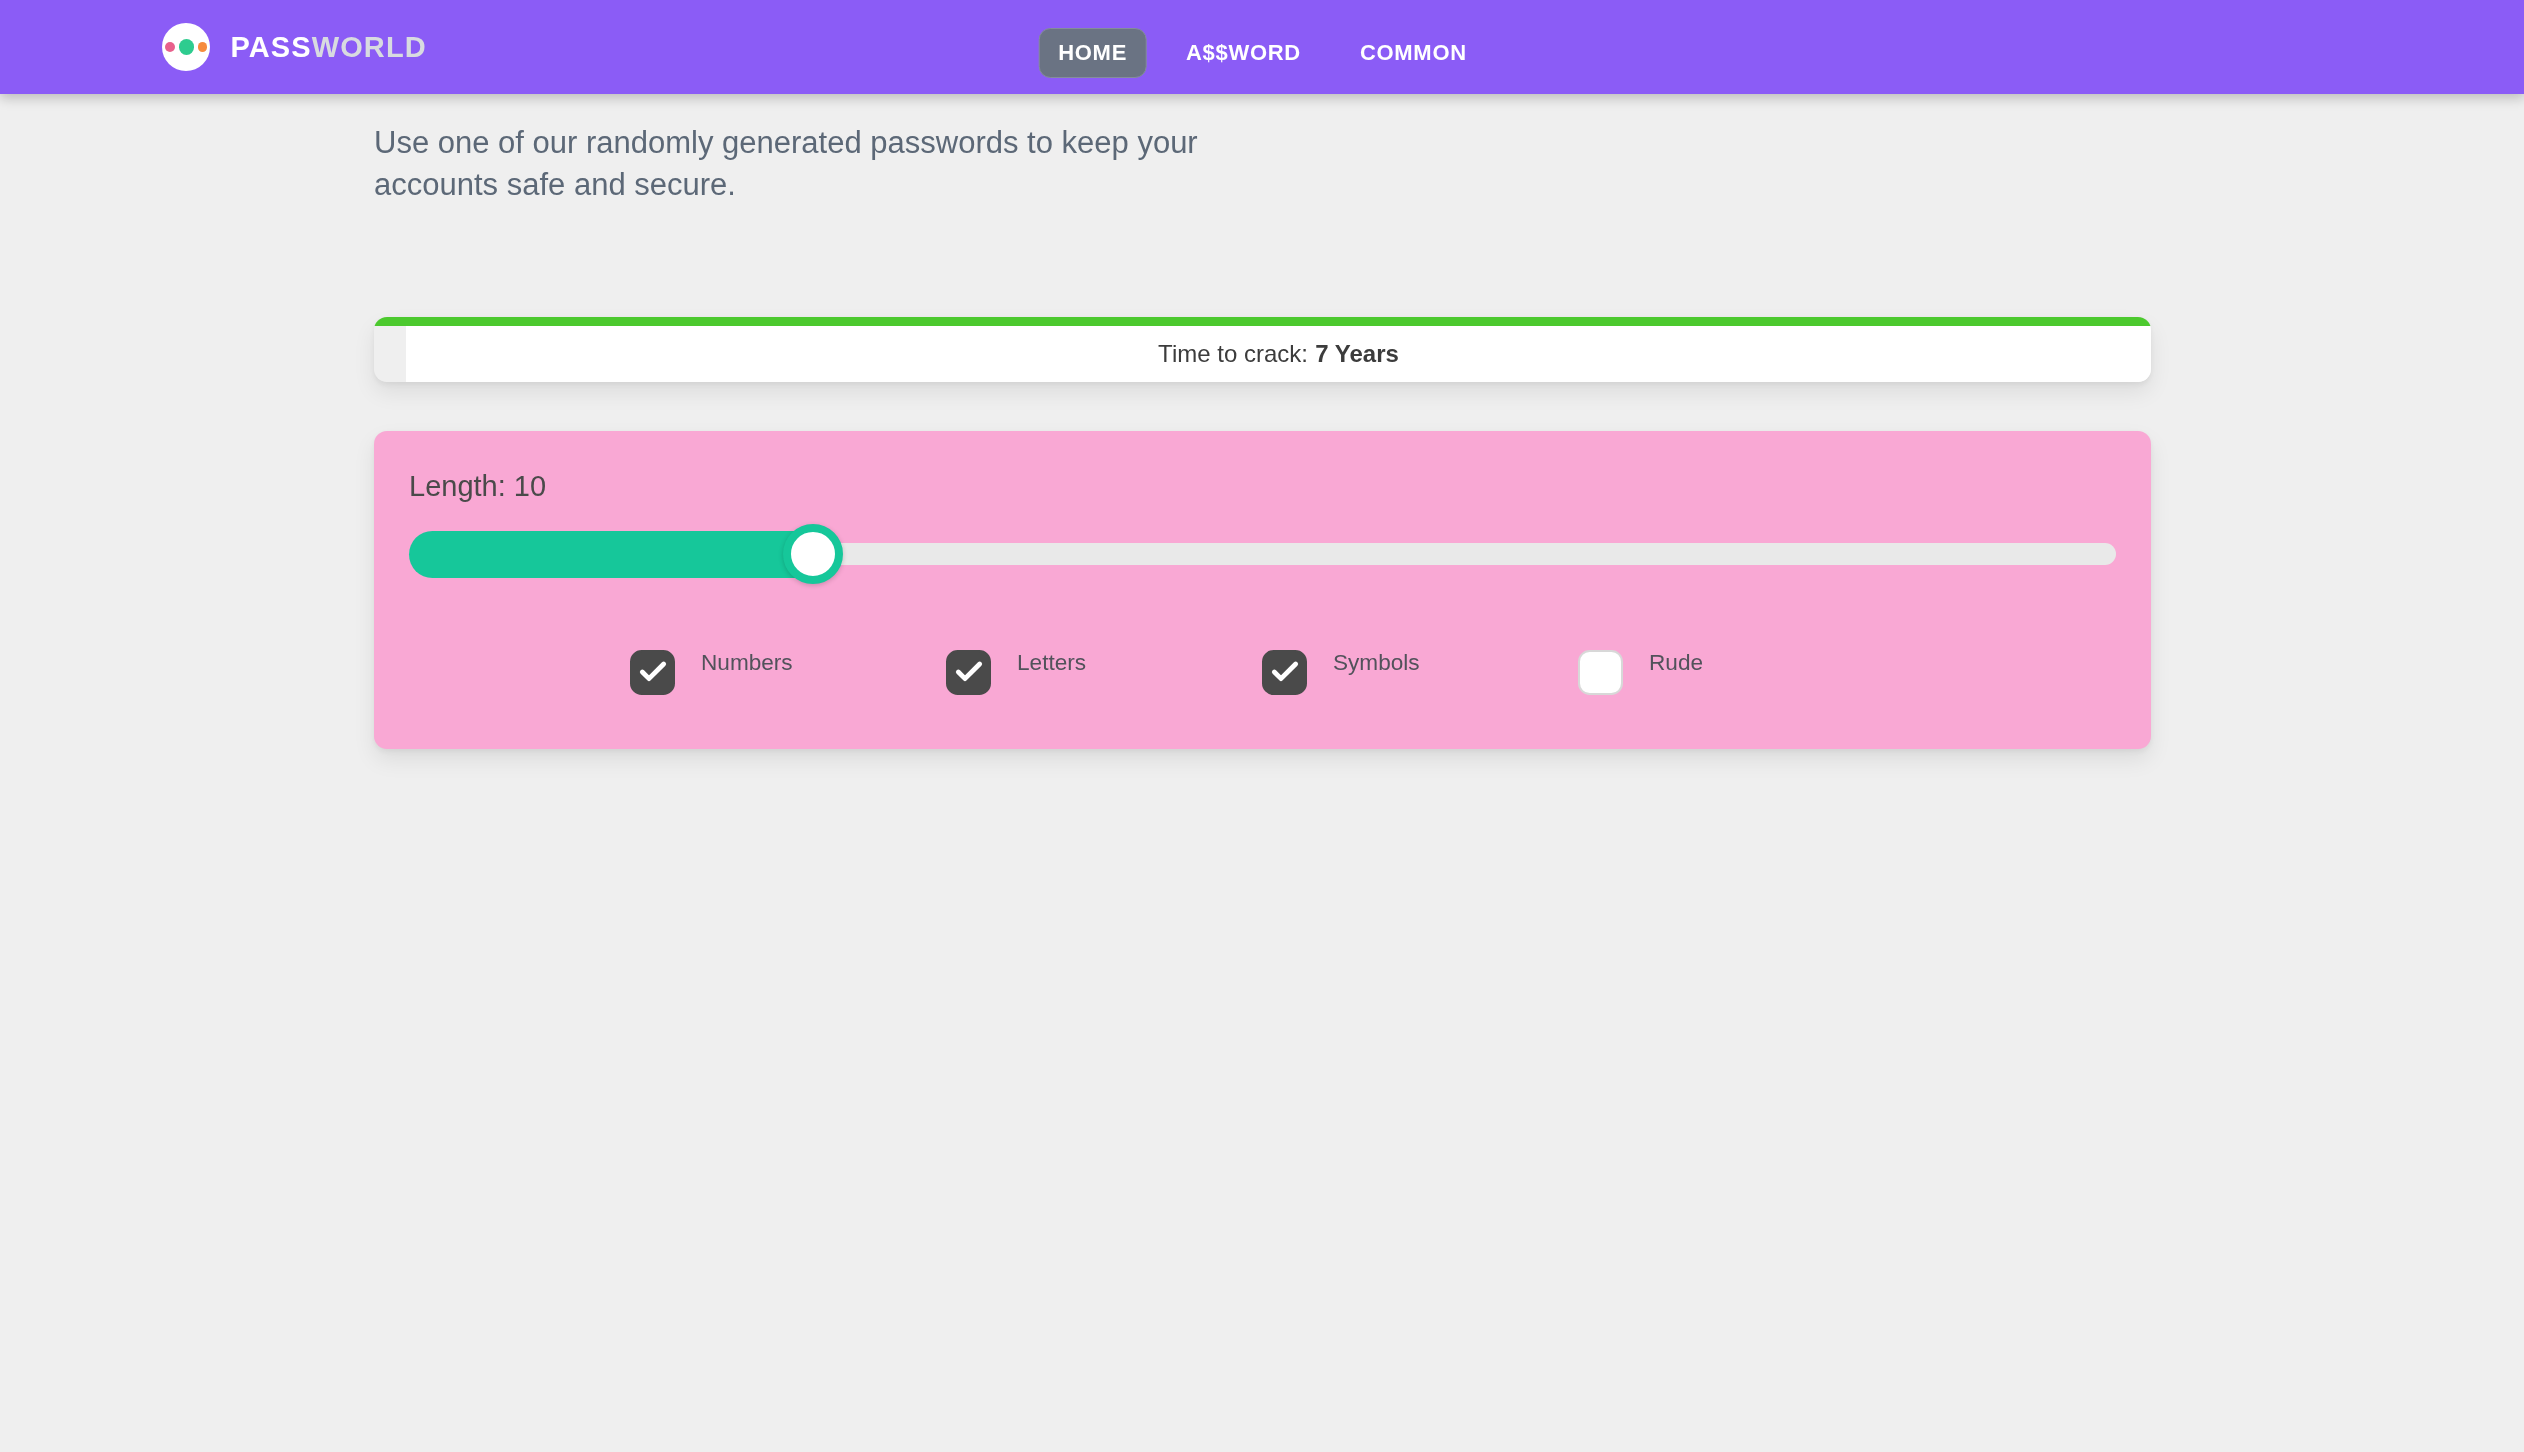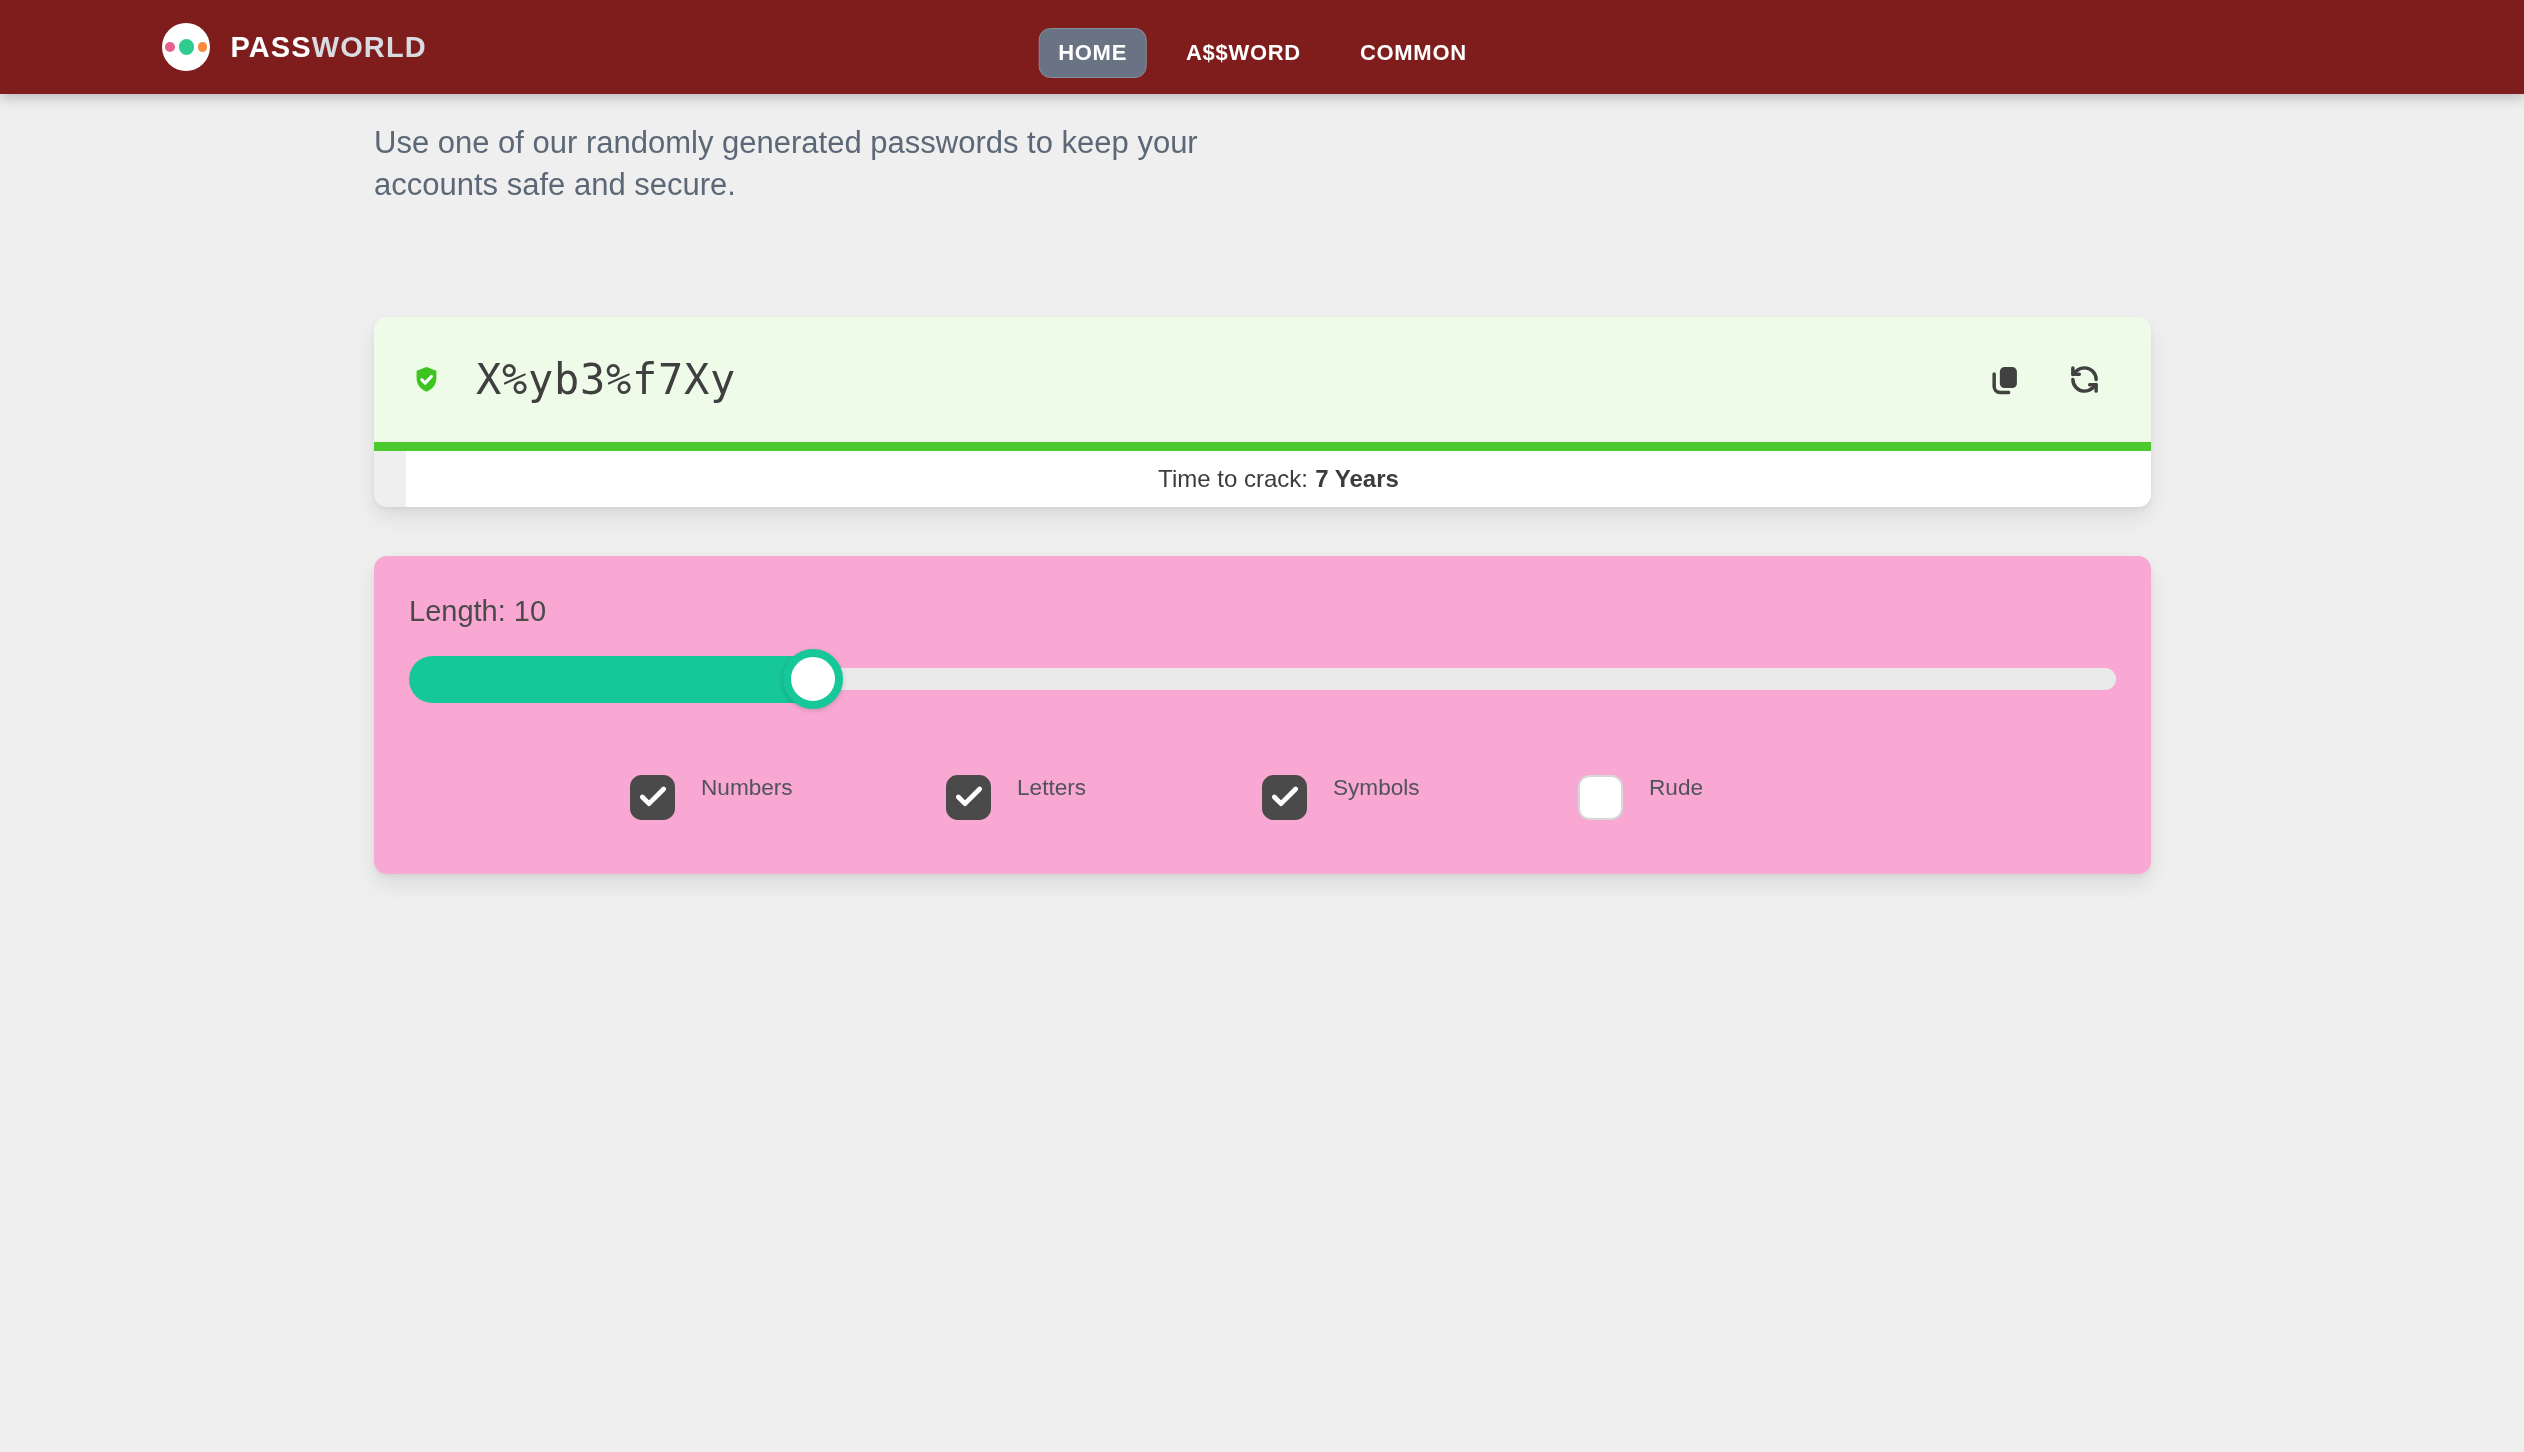--- a/index.html
+++ b/index.html
@@ -8,21 +8,21 @@
     background:#efefef;
     font-family:"Liberation Sans", sans-serif;
     overflow:hidden;
     position:relative;
   }
 
   
   .navbar {
     position:relative;
     height:94px;
-    background:#7f1d1d;
+    background:#8b5cf6;
     display:flex;
     align-items:center;
     box-shadow:0 4.4px 11.7px rgba(0,0,0,0.22);
     z-index:5;
   }
   .brand {
     position:absolute;
     left:162px;
     top:0;
     height:94px;
@@ -250,43 +250,20 @@
     <a class="nav-link">A$$WORD</a>
     <a class="nav-link">COMMON</a>
   </nav>
 </header>
 
 <main class="container">
 
   <p class="page-subtitle">Use one of our randomly generated passwords to keep your accounts safe and secure.</p>
 
   <section class="password-card">
-    <div class="pw-top">
-      <svg class="shield" viewBox="0 0 24 24">
-        <path d="M12 1.7c0 0-5.6 2.1-8.2 3.1v6.1c0 5.4 3.5 9.2 8.2 11.3 4.7-2.1 8.2-5.9 8.2-11.3V4.8C17.6 3.8 12 1.7 12 1.7z" fill="#3ec420"></path>
-        <polyline points="8.1,12.2 10.9,15 16,9.5" fill="none" stroke="#ffffff" stroke-width="2.6" stroke-linecap="round" stroke-linejoin="round"></polyline>
-      </svg>
-      <div class="password-text">X%yb3%f7Xy</div>
-      <div class="pw-actions">
-        <button class="icon-btn">
-          <svg viewBox="0 0 24 24">
-            <rect x="8.4" y="2.4" width="13.2" height="16.2" rx="3.6" fill="#414141"></rect>
-            <path d="M4 7.8 v9.7 A4.5 4.5 0 0 0 8.5 22 H15.2" fill="none" stroke="#414141" stroke-width="2.7" stroke-linecap="round"></path>
-          </svg>
-        </button>
-        <button class="icon-btn">
-          <svg viewBox="0 0 24 24" fill="none" stroke="#414141" stroke-width="2.7" stroke-linecap="round" stroke-linejoin="round">
-            <path d="M21 12a9 9 0 0 0-9-9 9.75 9.75 0 0 0-6.74 2.74L3 8"></path>
-            <path d="M3 3v5h5"></path>
-            <path d="M3 12a9 9 0 0 0 9 9 9.75 9.75 0 0 0 6.74-2.74L21 16"></path>
-            <path d="M16 16h5v5"></path>
-          </svg>
-        </button>
-      </div>
-    </div>
     <div class="strength-bar"></div>
     <div class="pw-bottom">
       <span>Time to crack: </span>
       <b>7 Years</b>
     </div>
   </section>
 
   <section class="generator-card">
     <div class="length-label">
       <span>Length: </span>

